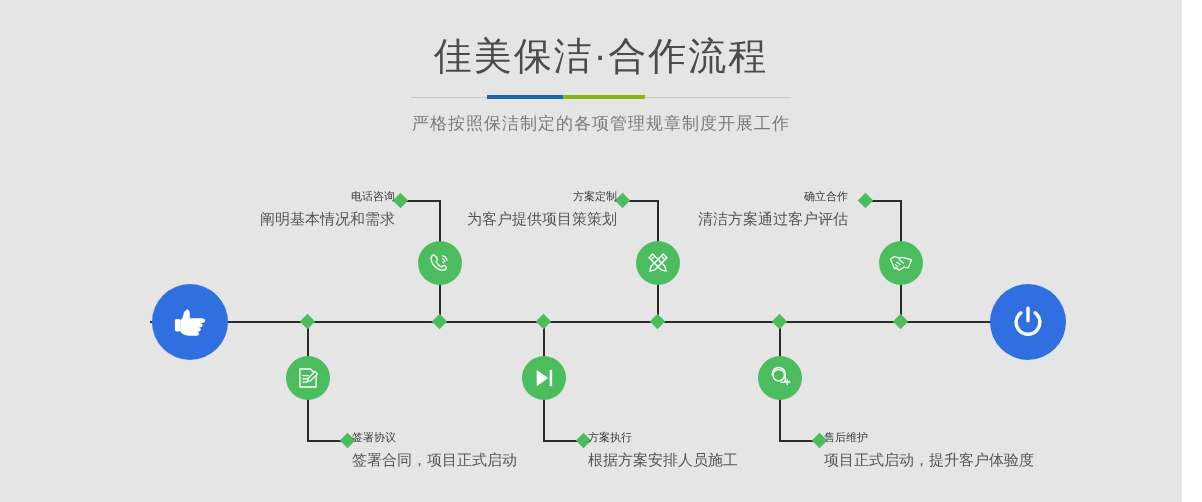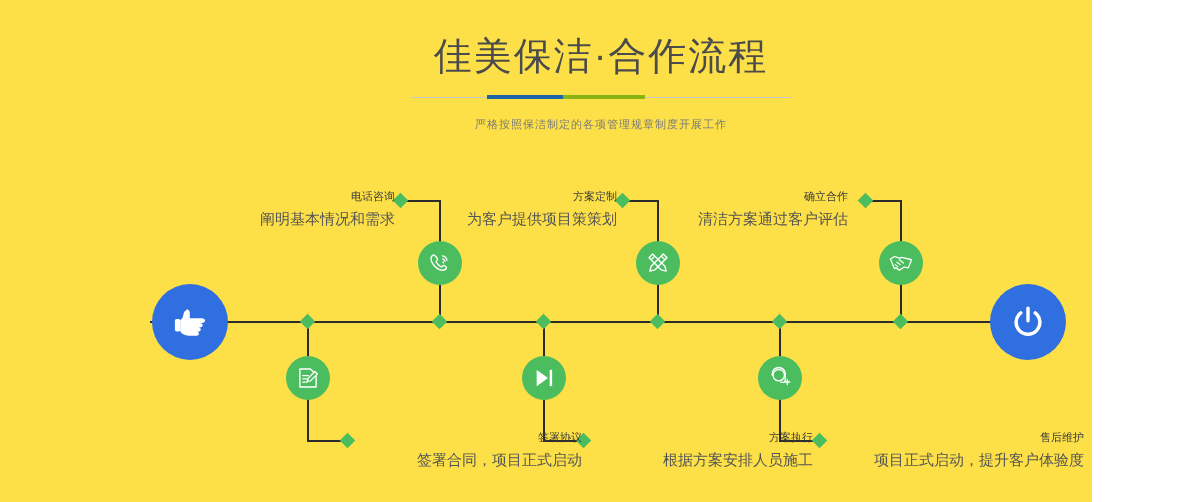--- a/index.html
+++ b/index.html
@@ -8,23 +8,23 @@
   }
   body {
     width: 1202px;
     height: 502px;
     background: #ffffff;
     font-family: "Liberation Sans", "DejaVu Sans", sans-serif;
     overflow: hidden;
   }
   #stage {
     position: relative;
-    width: 1092px;
+    width: 1182px;
     height: 502px;
-    background: #fde047;
+    background: #e5e5e5;
   }
 
   
   .header {
     position: absolute;
     left: 0;
     top: 32px;
     width: 1202px;
     text-align: center;
   }
@@ -61,21 +61,21 @@
   .header-divider .seg-green {
     position: absolute;
     left: 152px;
     top: 2px;
     width: 82px;
     height: 4px;
     background: #8ab416;
   }
   .header-sub {
     margin: 10px 0 0 0;
-    font-size: 11px;
+    font-size: 17px;
     line-height: 22px;
     color: #7a7a7a;
     letter-spacing: 1px;
   }
 
   
   .axis {
     position: absolute;
     left: 150px;
     top: 321px;
@@ -141,21 +141,21 @@
     transform: rotate(45deg);
     z-index: 4;
   }
 
   
   .label-block {
     position: absolute;
     z-index: 5;
   }
   .label-block.above { text-align: right; }
-  .label-block.below { text-align: right; }
+  .label-block.below { text-align: left; }
   .label-title {
     font-size: 11px;
     line-height: 22px;
     color: #3a3a3a;
     white-space: nowrap;
   }
   .label-desc {
     font-size: 15px;
     line-height: 20px;
     color: #555555;

